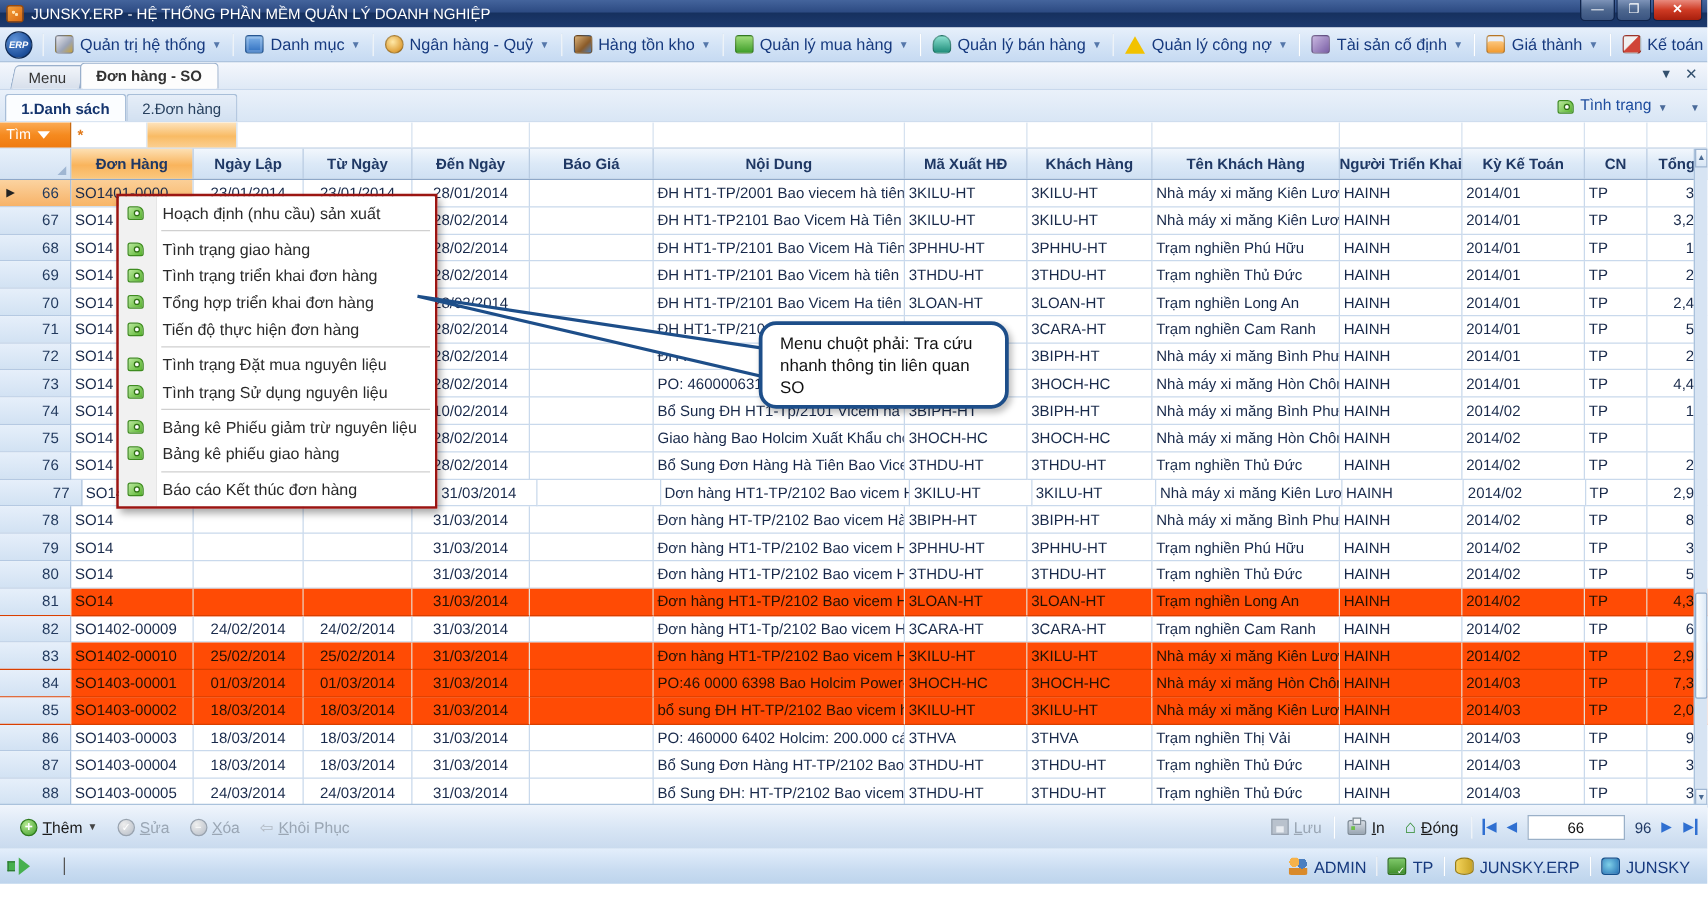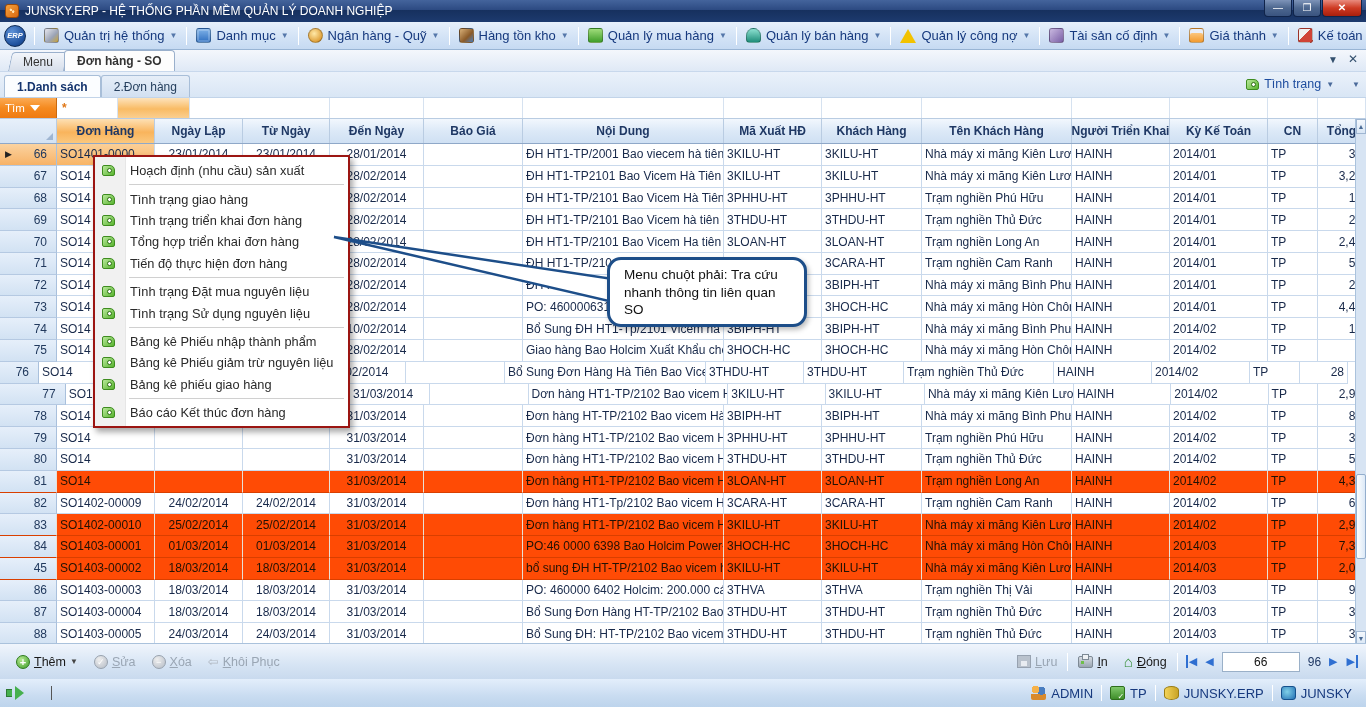--- a/index.html
+++ b/index.html
@@ -52,21 +52,21 @@
   .tab.active{background:#fdfdfd;font-weight:bold;height:21px;z-index:2;transform:skewX(0);align-items:center;}
   .tab.active>span{transform:none;}
   .tabrow-ctrl{position:absolute;right:8px;top:4px;display:flex;gap:10px;color:#33506e;font-size:10px;}
 
   
   .subtabrow{height:26px;background:linear-gradient(180deg,#eaf1fa,#d9e6f5);display:flex;align-items:flex-end;
     padding-left:4px;position:relative;border-bottom:1px solid #c2d4e9;}
   .subtab{height:22px;display:flex;align-items:center;padding:0 12px;font-size:12px;color:#27405e;
     border:1px solid #a8bed8;border-bottom:none;border-radius:3px 3px 0 0;background:linear-gradient(180deg,#e6eef8,#d2e0f1);}
   .subtab.active{background:#fbfdff;font-weight:bold;color:#14346e;}
-  .subtab-right{position:absolute;right:6px;top:5px;display:flex;align-items:center;font-size:12.5px;color:#1d4c9e;}
+  .subtab-right{position:absolute;right:6px;top:5px;display:flex;align-items:flex-end;font-size:12.5px;color:#1d4c9e;}
   .subtab-right .arr{font-size:8px;color:#4a6a9a;margin:0 0 0 5px;}
   .subtab-right .arr2{margin-left:18px;}
 
   
   .tag-ic{width:13px;height:11px;background:linear-gradient(135deg,#b8e89a,#57b32e);border:1px solid #3e8c1f;
     border-radius:2px 5px 2px 2px;position:relative;display:inline-block;flex:0 0 auto;}
   .tag-ic:after{content:"";position:absolute;right:2px;top:2px;width:3px;height:3px;border-radius:50%;
     background:#fff;border:1px solid #2e6e14;}
 
   
@@ -471,21 +471,21 @@
         <div class="g-cell" style="width: 201px;">Giao hàng Bao Holcim Xuất Khẩu cho ...</div>
         <div class="g-cell" style="width: 98px;">3HOCH-HC</div>
         <div class="g-cell" style="width: 100px;">3HOCH-HC</div>
         <div class="g-cell" style="width: 150px;">Nhà máy xi măng Hòn Chôn...</div>
         <div class="g-cell" style="width: 98px;">HAINH</div>
         <div class="g-cell" style="width: 98px;">2014/02</div>
         <div class="g-cell" style="width: 50px;">TP</div>
         <div class="g-cell   r" style="width: 48px;">6</div>
       </div>
       <div class="g-row">
-        <div class="g-cell rowhead" style="width: 39px;">76</div>
+        <div class="g-cell rowhead" style="width: 57px;">76</div>
         <div class="g-cell" style="width: 98px;">SO14</div>
         <div class="g-cell  c" style="width: 88px;"></div>
         <div class="g-cell  c" style="width: 87px;"></div>
         <div class="g-cell  c" style="width: 94px;">28/02/2014</div>
         <div class="g-cell" style="width: 99px;"></div>
         <div class="g-cell" style="width: 201px;">Bổ Sung Đơn Hàng Hà Tiên Bao Vice...</div>
         <div class="g-cell" style="width: 98px;">3THDU-HT</div>
         <div class="g-cell" style="width: 100px;">3THDU-HT</div>
         <div class="g-cell" style="width: 150px;">Trạm nghiền Thủ Đức</div>
         <div class="g-cell" style="width: 98px;">HAINH</div>
@@ -615,21 +615,21 @@
         <div class="g-cell" style="width: 201px;">PO:46 0000 6398  Bao Holcim Power-...</div>
         <div class="g-cell" style="width: 98px;">3HOCH-HC</div>
         <div class="g-cell" style="width: 100px;">3HOCH-HC</div>
         <div class="g-cell" style="width: 150px;">Nhà máy xi măng Hòn Chôn...</div>
         <div class="g-cell" style="width: 98px;">HAINH</div>
         <div class="g-cell" style="width: 98px;">2014/03</div>
         <div class="g-cell" style="width: 50px;">TP</div>
         <div class="g-cell   r" style="width: 48px;">7,39</div>
       </div>
       <div class="g-row hl">
-        <div class="g-cell rowhead" style="width: 57px;">45</div>
+        <div class="g-cell rowhead" style="width: 57px;">85</div>
         <div class="g-cell" style="width: 98px;">SO1403-00002</div>
         <div class="g-cell  c" style="width: 88px;">18/03/2014</div>
         <div class="g-cell  c" style="width: 87px;">18/03/2014</div>
         <div class="g-cell  c" style="width: 94px;">31/03/2014</div>
         <div class="g-cell" style="width: 99px;"></div>
         <div class="g-cell" style="width: 201px;">bổ sung ĐH HT-TP/2102 Bao vicem hà...</div>
         <div class="g-cell" style="width: 98px;">3KILU-HT</div>
         <div class="g-cell" style="width: 100px;">3KILU-HT</div>
         <div class="g-cell" style="width: 150px;">Nhà máy xi măng Kiên Lương</div>
         <div class="g-cell" style="width: 98px;">HAINH</div>
@@ -801,24 +801,20 @@
       <span class="tag-ic"></span>
       <span>Tình trạng Đặt mua nguyên liệu</span>
     </div>
     <div class="cm-item">
       <span class="tag-ic"></span>
       <span>Tình trạng Sử dụng nguyên liệu</span>
     </div>
     <div class="cm-sep"></div>
     <div class="cm-item">
       <span class="tag-ic"></span>
-      <span>Bảng kê Phiếu nhập thành phẩm</span>
-    </div>
-    <div class="cm-item">
-      <span class="tag-ic"></span>
       <span>Bảng kê Phiếu giảm trừ nguyên liệu</span>
     </div>
     <div class="cm-item">
       <span class="tag-ic"></span>
       <span>Bảng kê phiếu giao hàng</span>
     </div>
     <div class="cm-sep"></div>
     <div class="cm-item">
       <span class="tag-ic"></span>
       <span>Báo cáo Kết thúc đơn hàng</span>

